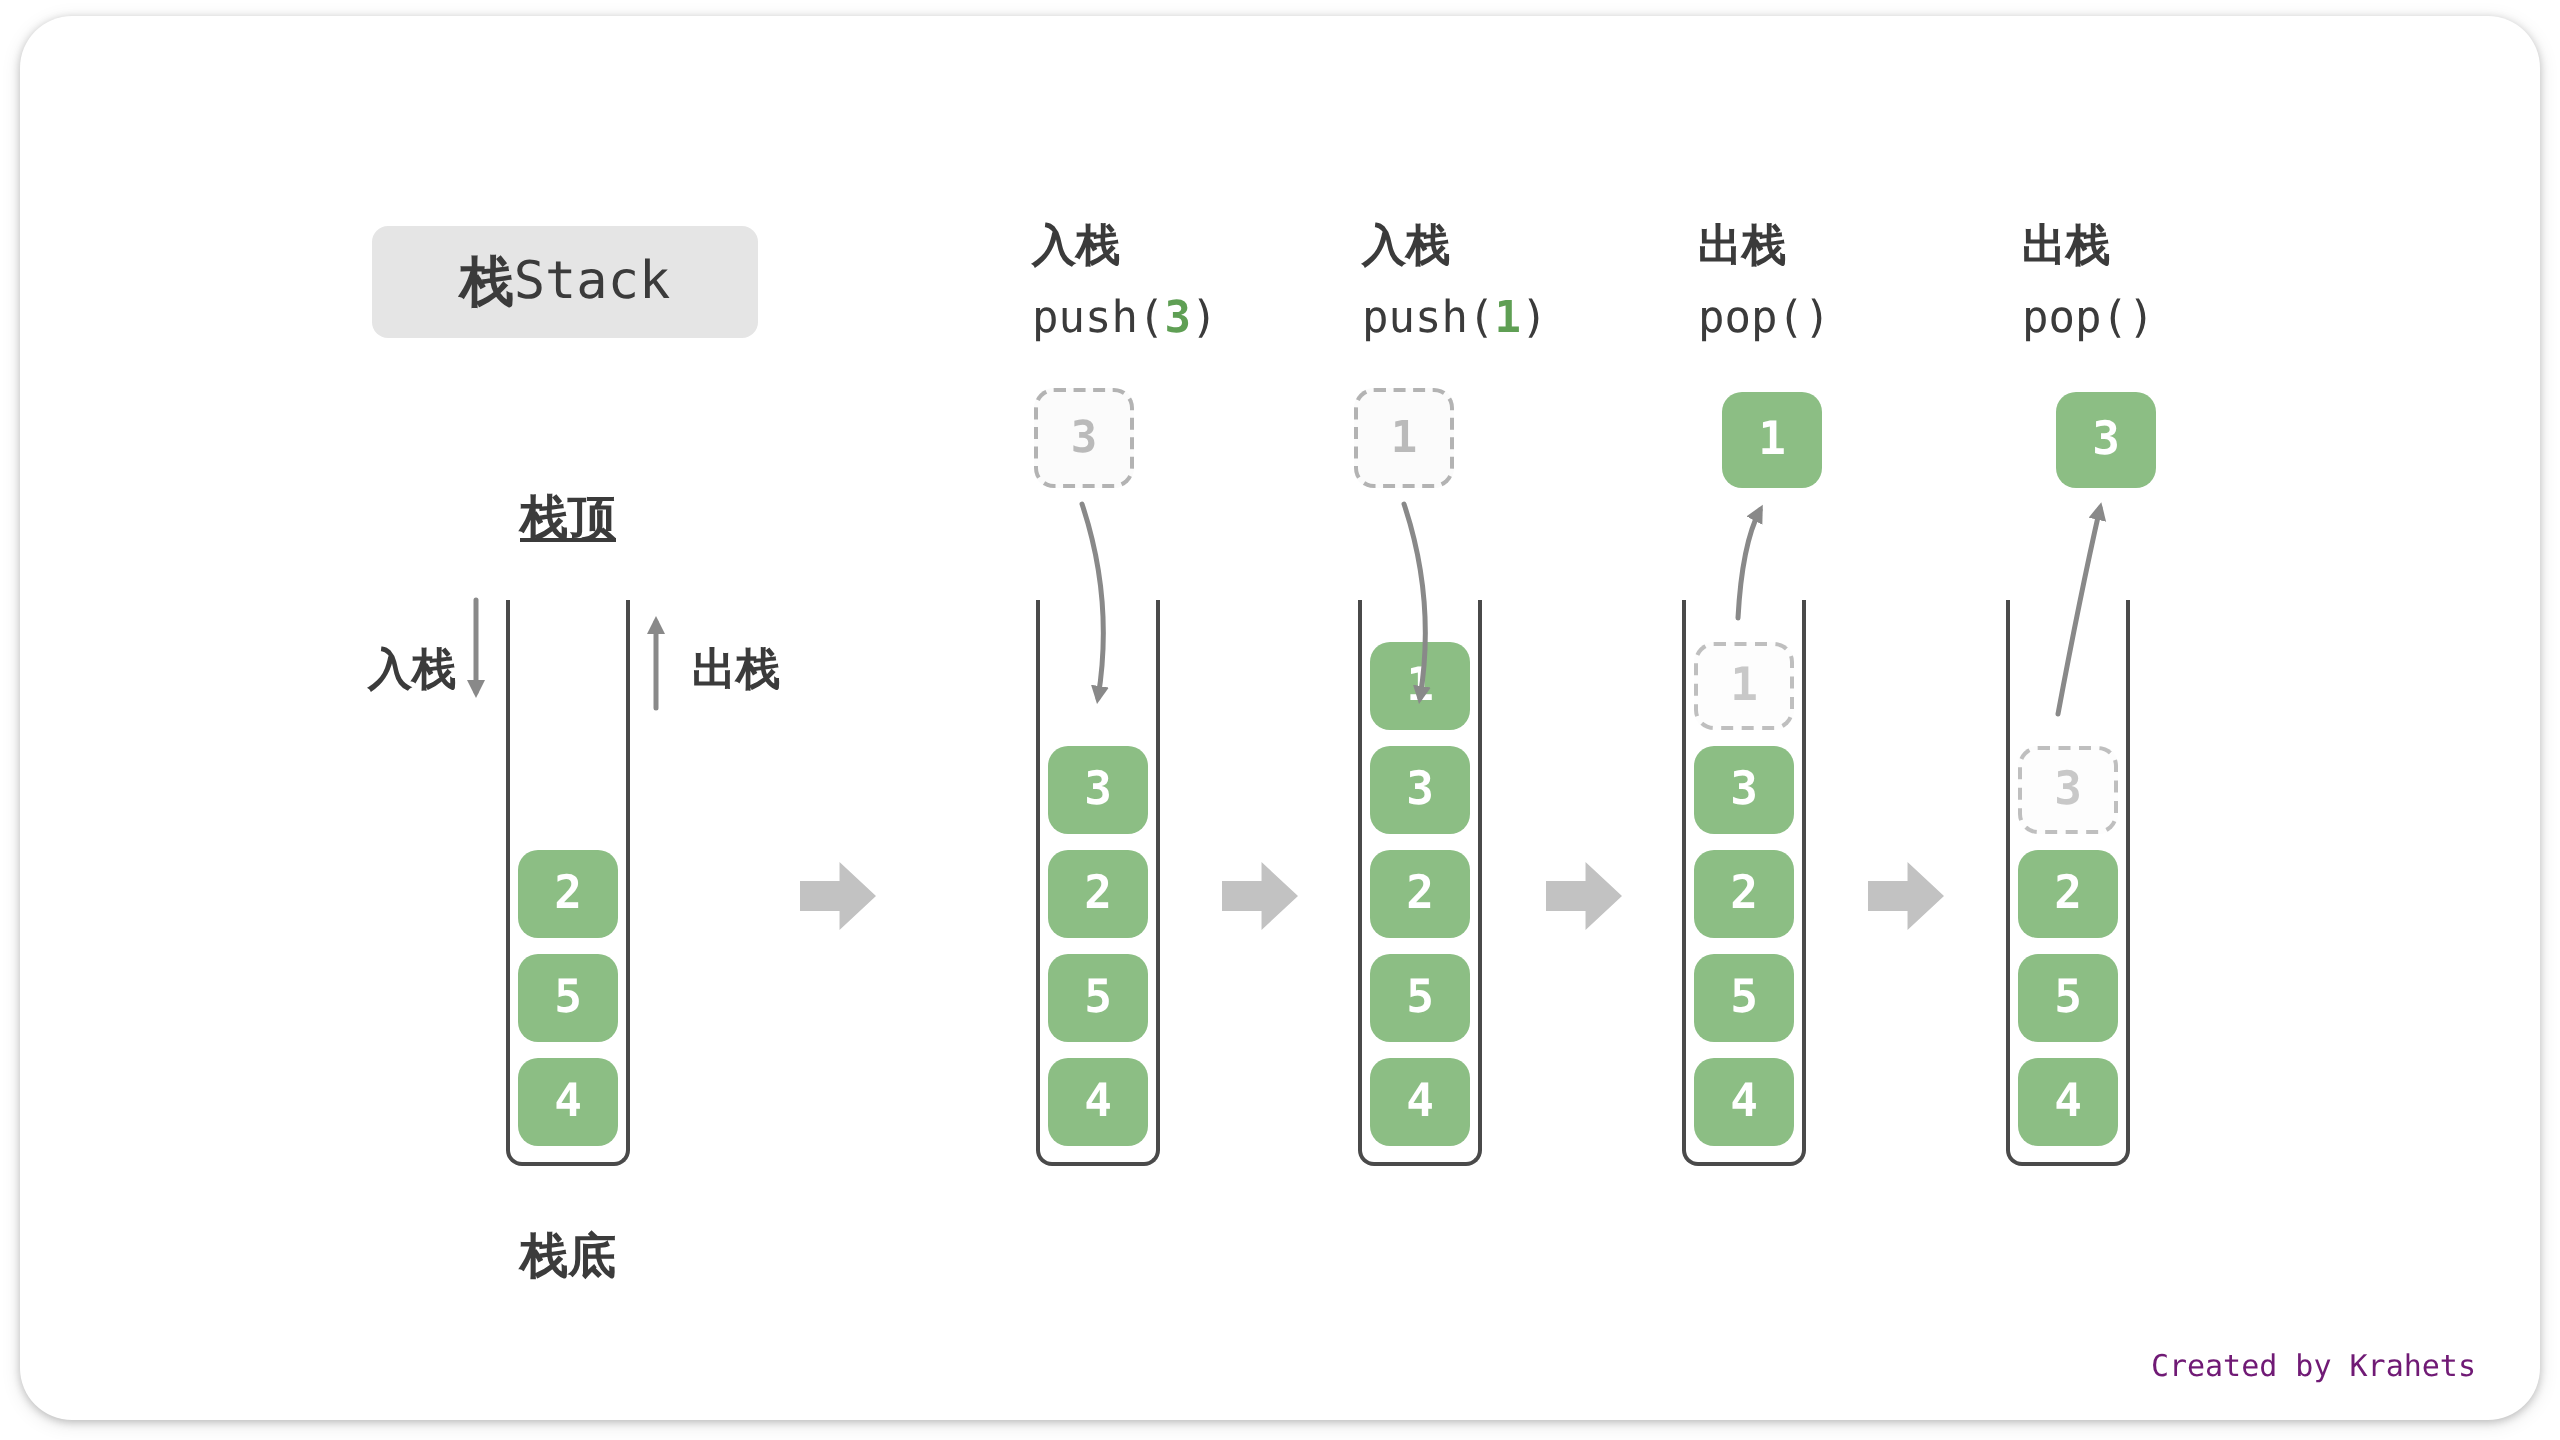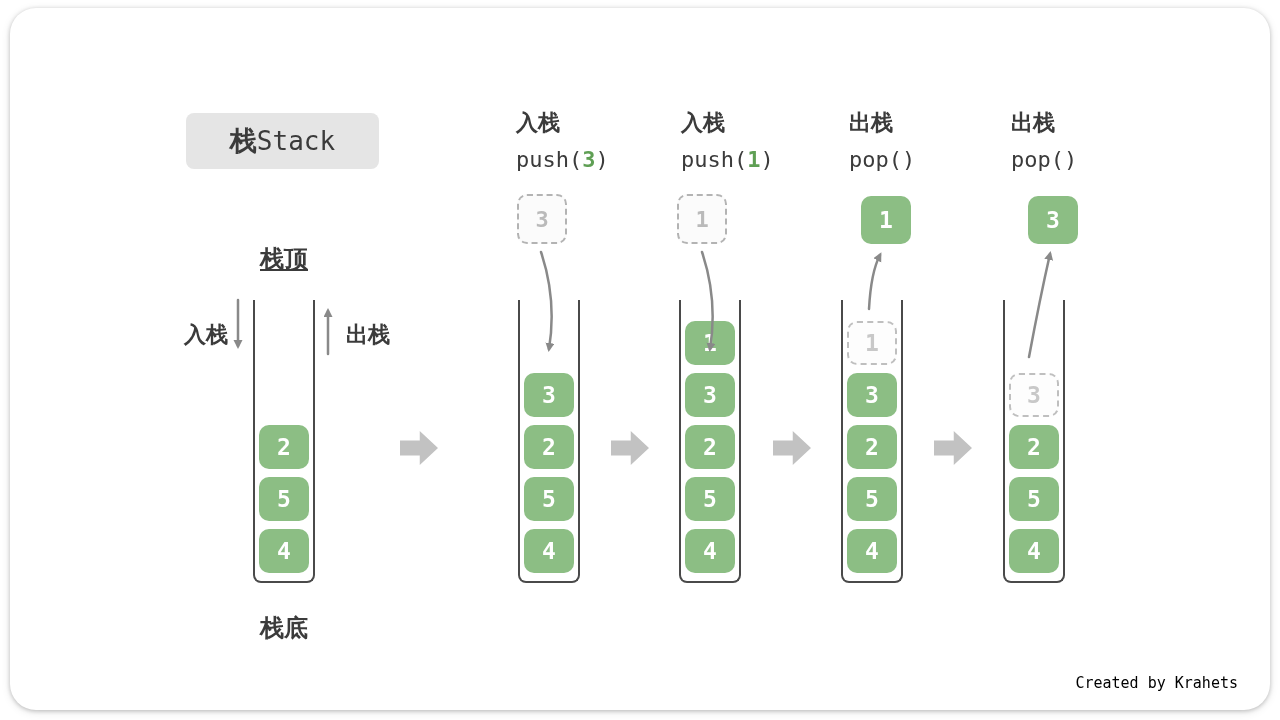--- a/index.html
+++ b/index.html
@@ -74,21 +74,21 @@
   
   .step-arrow {
     position: absolute; top: 431px; width: 38px; height: 34px; background: #c2c2c2;
     clip-path: polygon(0% 28%, 52% 28%, 52% 0%, 100% 50%, 52% 100%, 52% 72%, 0% 72%);
   }
 
   .overlay { position: absolute; left: 0; top: 0; pointer-events: none; }
 
   .watermark {
     position: absolute; top: 674px; right: 42px;
-    font-family: "DejaVu Sans Mono", monospace; font-size: 15px; color: #000000;
+    font-family: "DejaVu Sans Mono", monospace; font-size: 15px; color: #701a75;
   }
 </style>
 </head>
 <body>
 
 <div class="card"></div>
 
 <div class="canvas">
 
   <div class="title-box">

